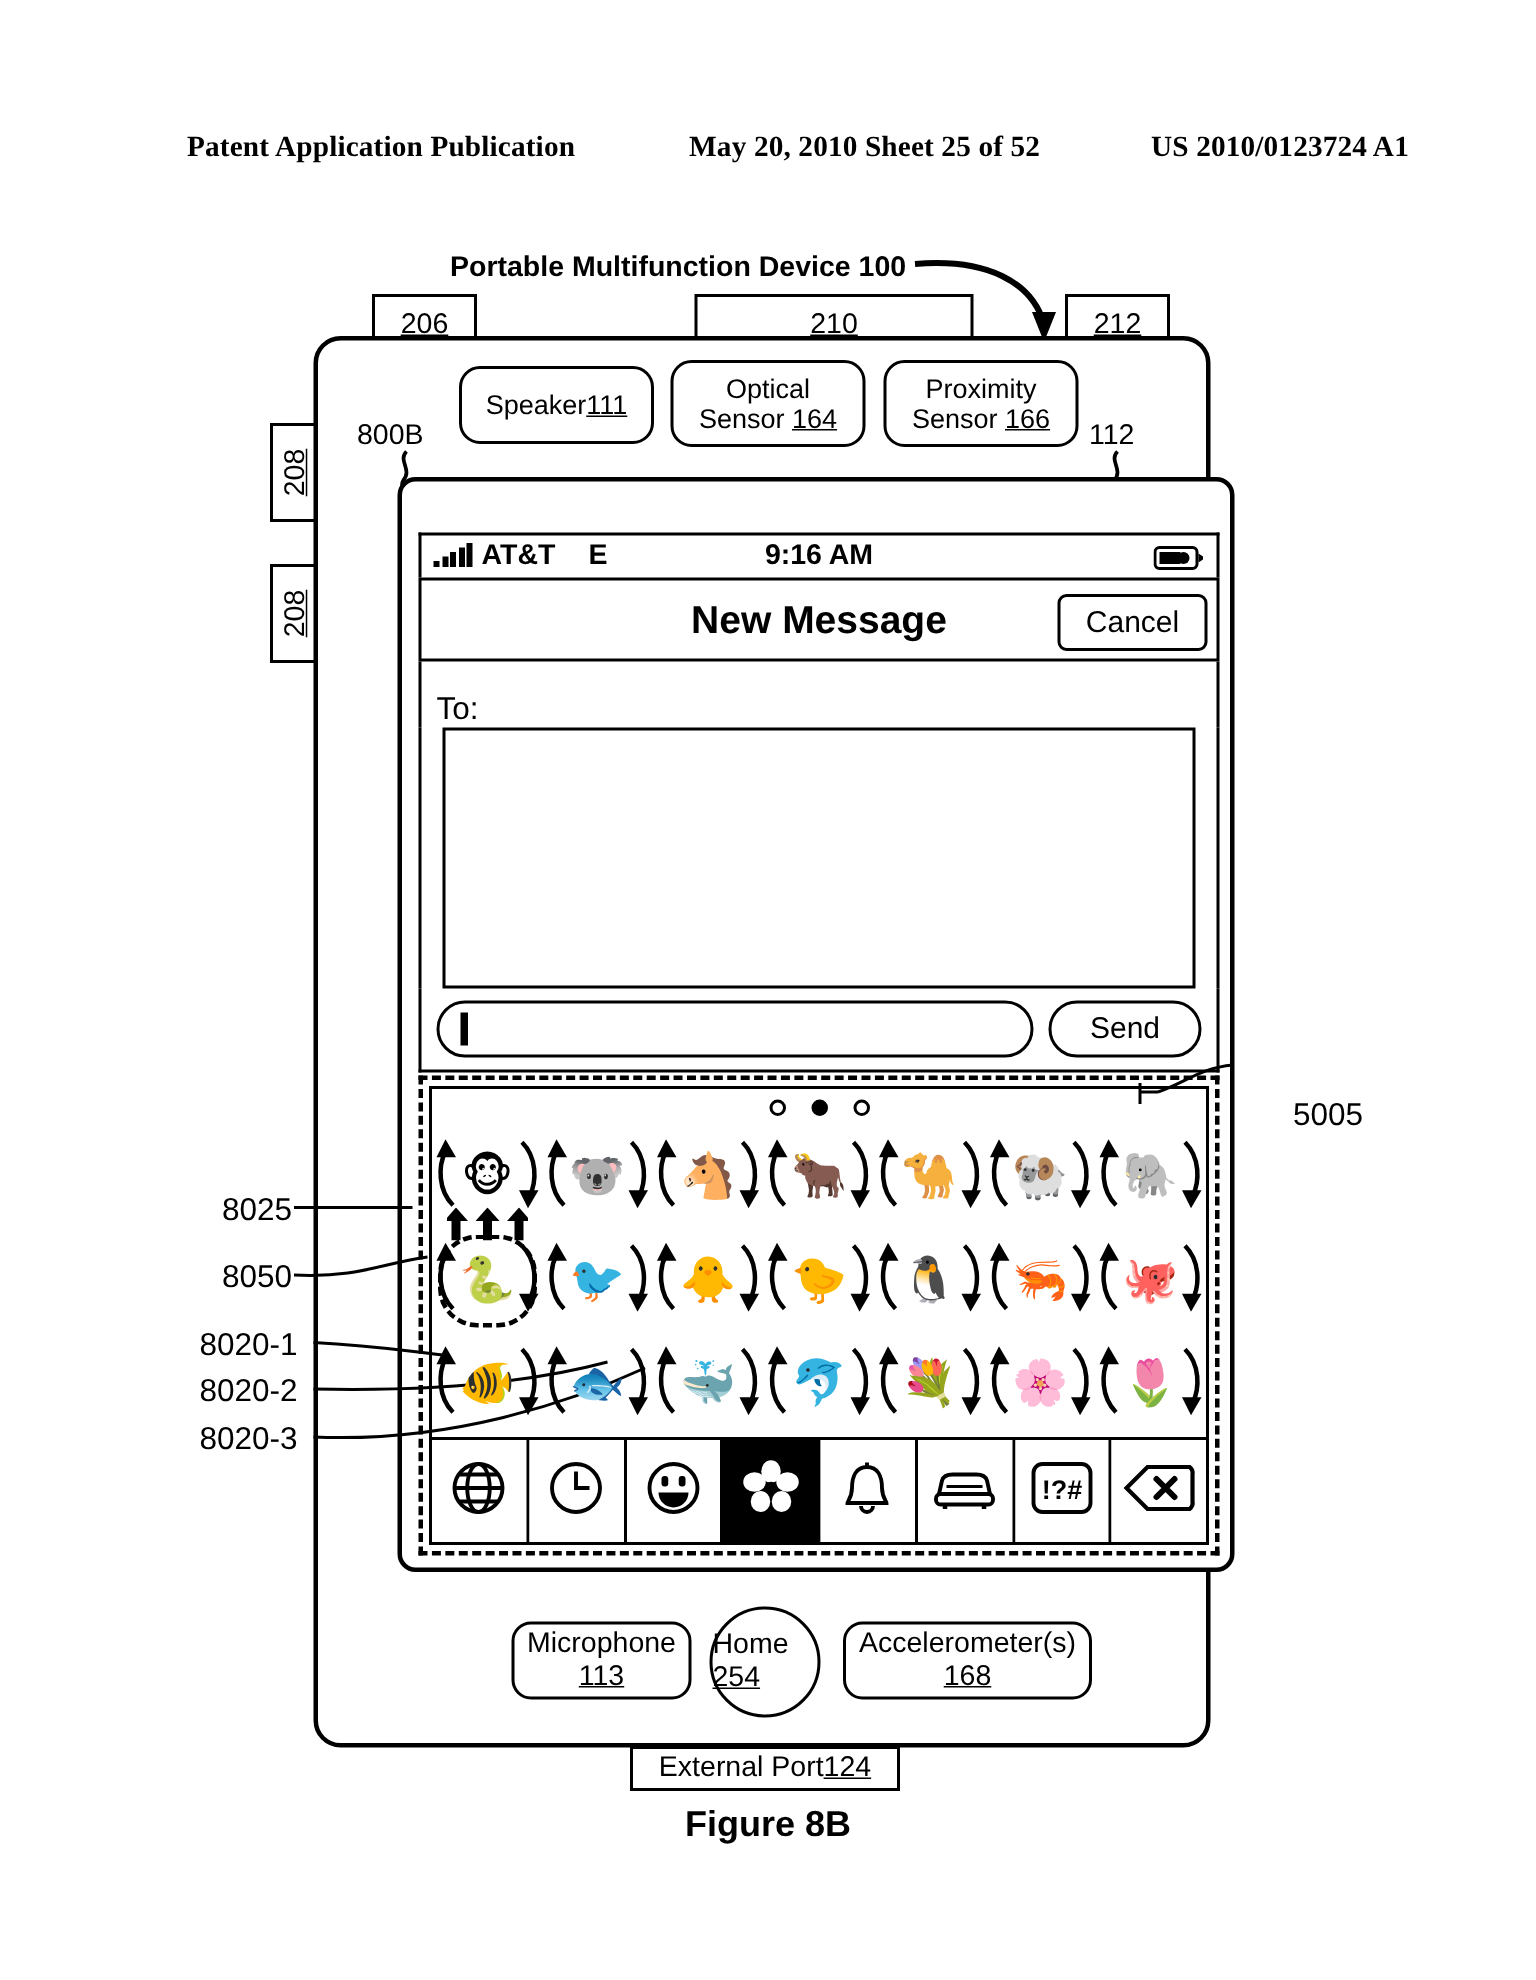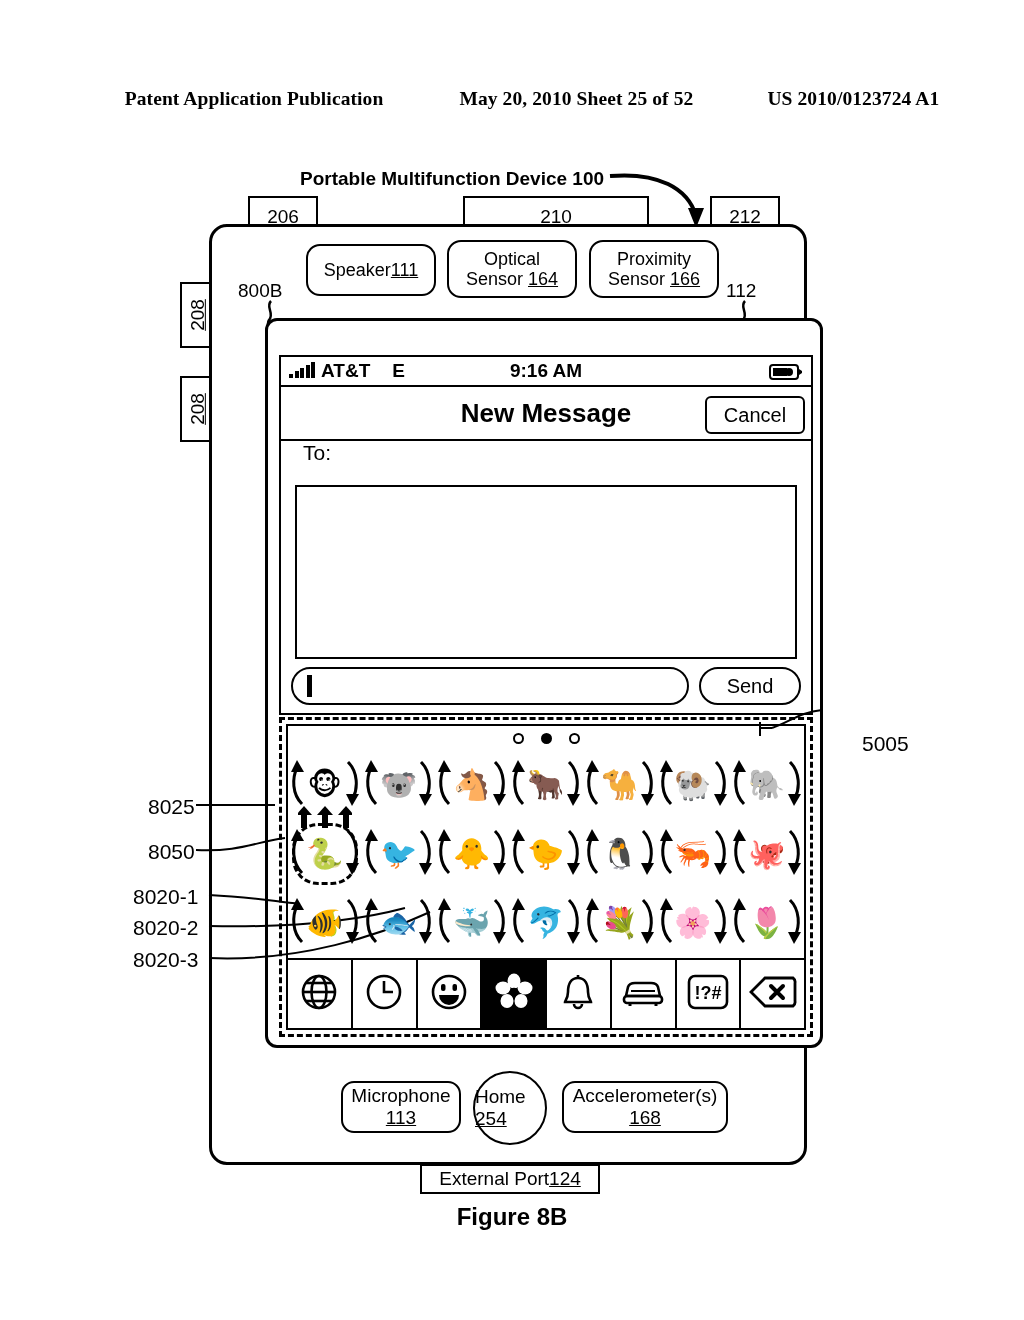--- a/index.html
+++ b/index.html
@@ -105,21 +105,21 @@
   #cancel-btn{
     position:absolute;right:6px;top:9px;width:100px;height:38px;
     border:2px solid #000;border-radius:6px;background:#fff;
     display:flex;align-items:center;justify-content:center;
     font-family:"Liberation Sans",sans-serif;font-size:20px;box-sizing:border-box;
   }
 
   
   #to-row{
     height:44px;border-left:2px solid #000;border-right:2px solid #000;
-    box-sizing:border-box;display:flex;align-items:flex-start;padding-left:22px;
+    box-sizing:border-box;display:flex;align-items:flex-end;padding-left:10px;
     font-family:"Liberation Sans",sans-serif;font-size:21px;
   }
 
   
   #transcript{
     height:174px;margin:0 14px;border:2px solid #000;box-sizing:border-box;background:#fff;
   }
   #transcript-wrap{border-left:2px solid #000;border-right:2px solid #000;box-sizing:border-box;}
 
   

